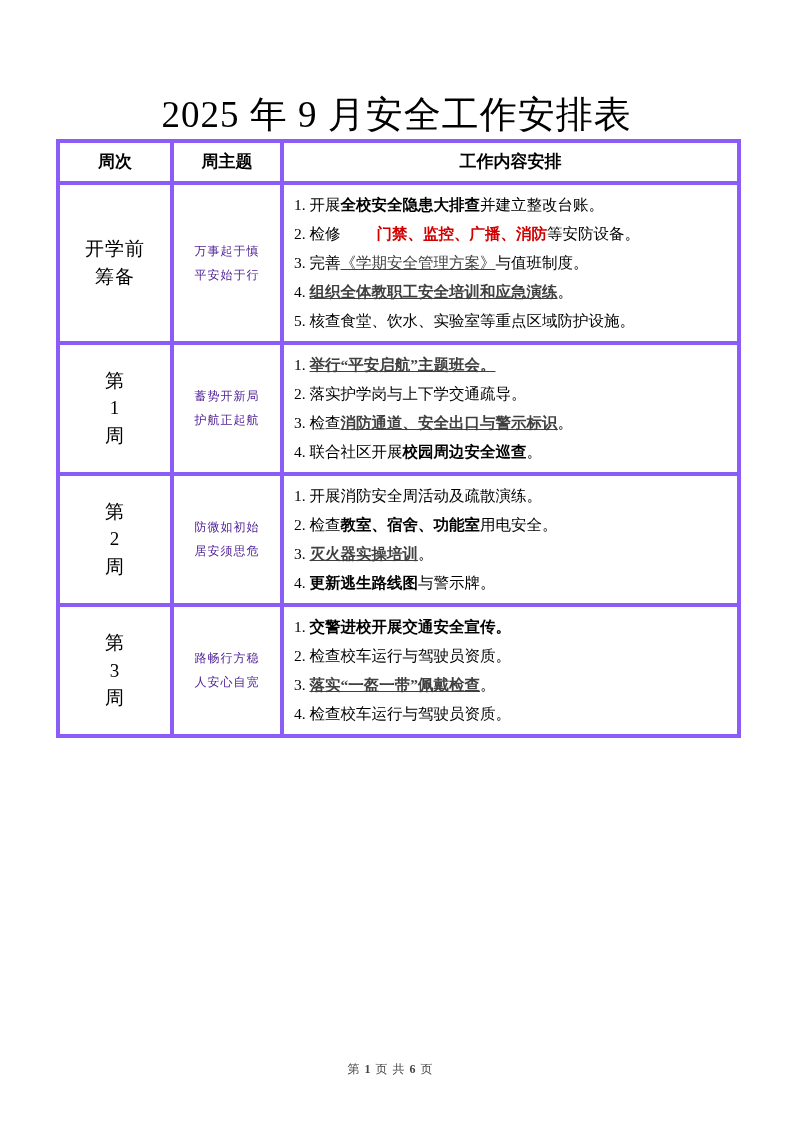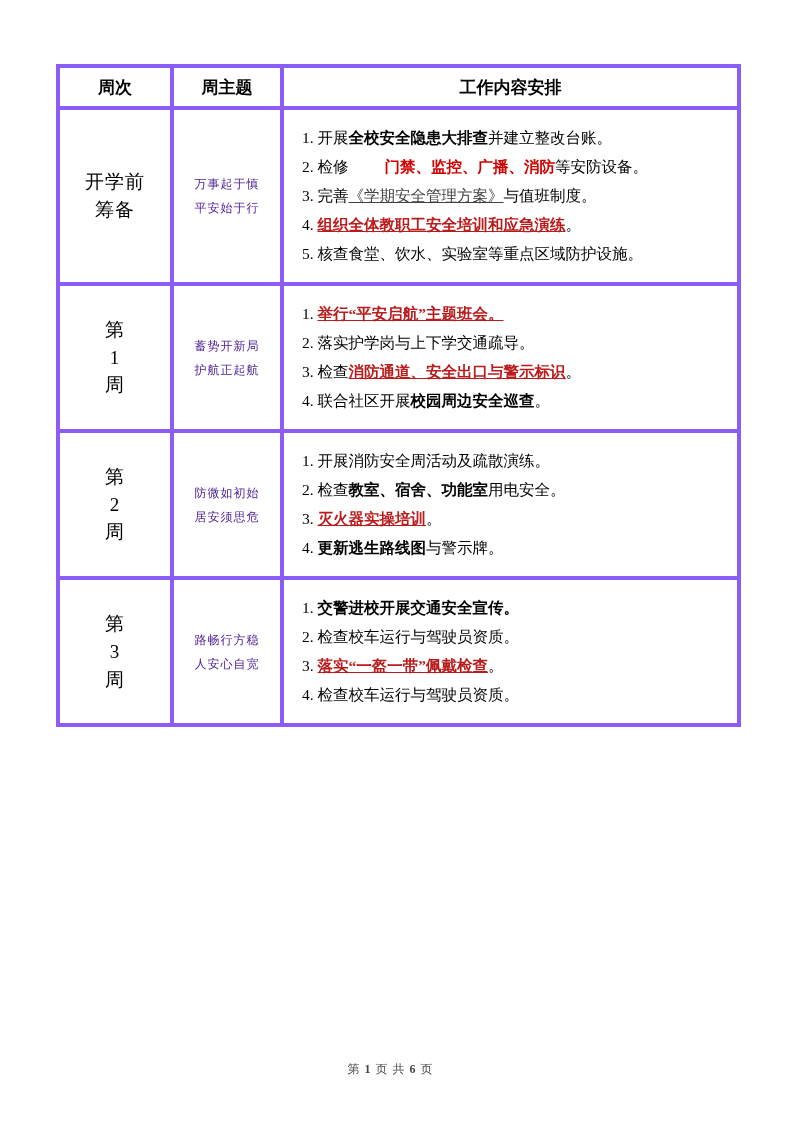--- a/index.html
+++ b/index.html
@@ -75,57 +75,58 @@
     letter-spacing: 1px;
     color: #4c1d95;
   }
   td.theme .th-line { display: block; }
   td.content {
     padding: 7px 8px 7px 9px;
     font-size: 15.5px;
     line-height: 1.55;
   }
   ol.items {
-    margin: 16px;
+    margin: 8px;
     padding: 0 0 0 2px;
     list-style: none;
     counter-reset: li;
   }
   ol.items > li {
     counter-increment: li;
     margin: 5px 0;
     padding-left: 0;
     white-space: nowrap;
   }
   ol.items > li::before {
     content: counter(li) ". ";
   }
   .red-u { color: #404040; text-decoration: underline; }
   .bold { font-weight: bold; }
   .b-red { color: #d00000; font-weight: bold; padding-left: 36px; }
-  .b-red-u { color: #b91c1c; font-weight: bold; text-decoration: underline; }
+  .b-red-u { color: #404040; font-weight: bold; text-decoration: underline; }
 
   .footer {
     position: absolute;
     left: 0;
     right: 12px;
     bottom: 44px;
     text-align: center;
     font-size: 12px;
     color: #444;
     letter-spacing: 1px;
     font-family: "Liberation Serif", "DejaVu Serif", serif;
   }
   .footer .num { font-weight: bold; }
 </style>
 </head>
 <body>
 
 <div class="page">
 
+  <h1 class="doc-title">2025 年 9 月安全工作安排表</h1>
 
   <table class="schedule">
     <colgroup>
       <col class="c-week">
       <col class="c-theme">
       <col class="c-content">
     </colgroup>
     <thead>
       <tr>
         <th class="head">周次</th>

